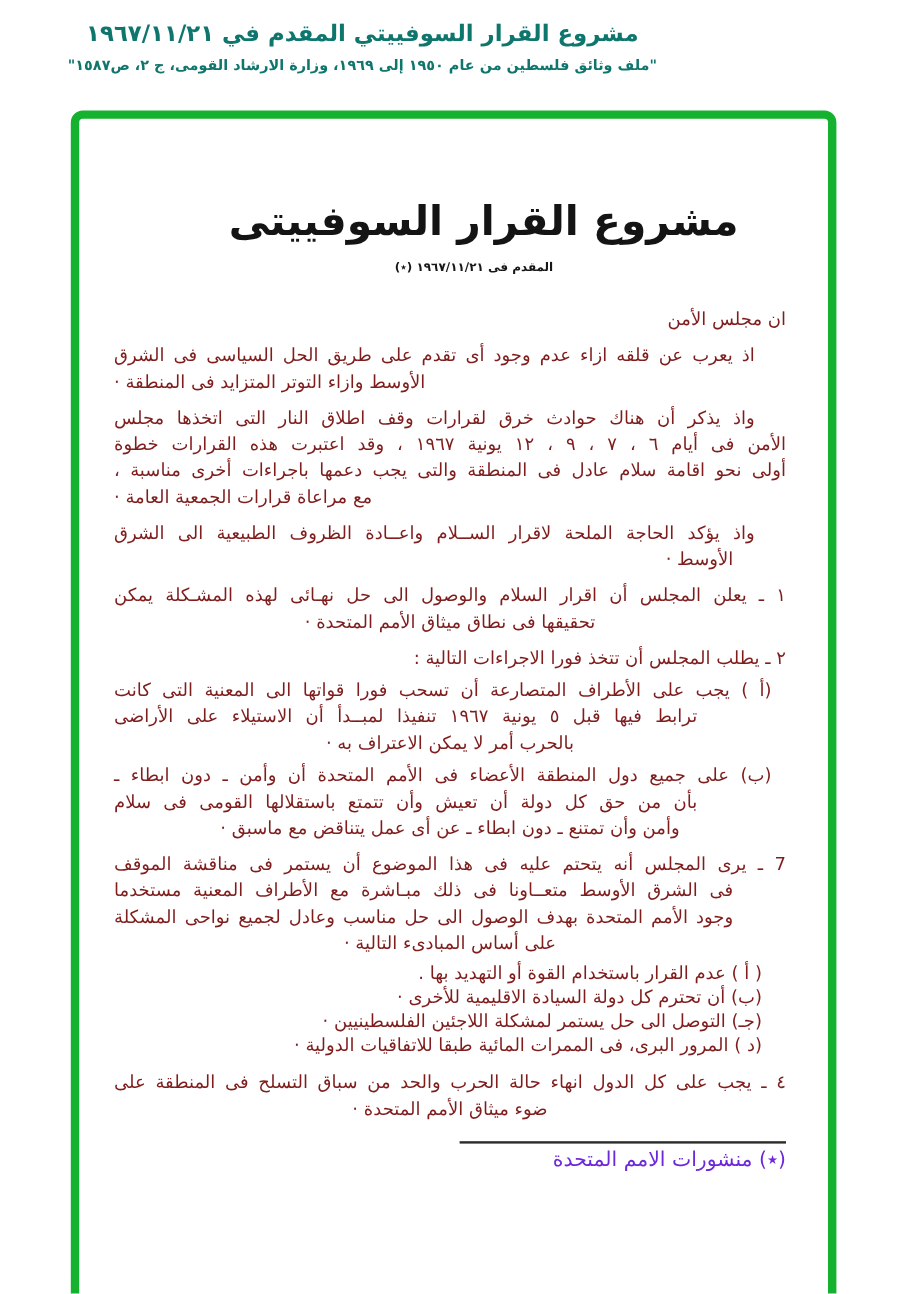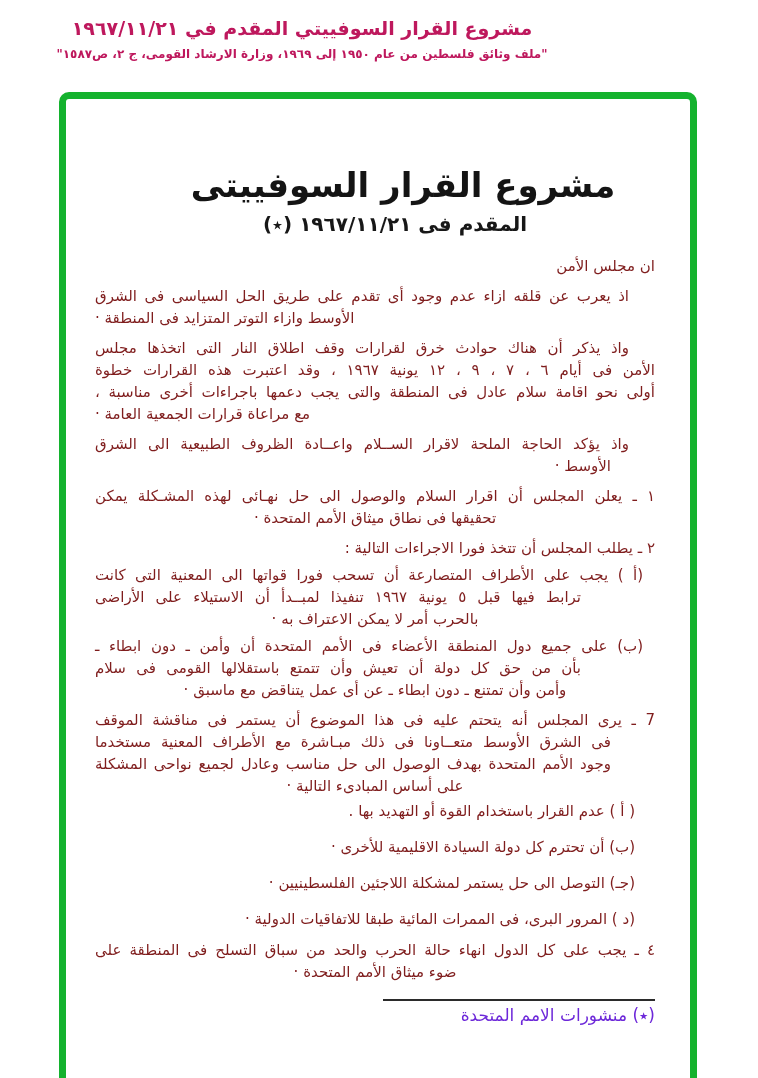--- a/index.html
+++ b/index.html
@@ -19,21 +19,21 @@
   }
 
   
   .scan-header {
     position: absolute;
     top: 16px;
     left: 0;
     width: 604px;
     text-align: center;
     direction: rtl;
-    color: #be185d;
+    color: #0f766e;
   }
   .scan-header .h1 {
     font-size: 19px;
     line-height: 25px;
     font-weight: bold;
     letter-spacing: 0.2px;
   }
   .scan-header .h2 {
     margin-top: 5px;
     font-size: 12px;
@@ -69,21 +69,21 @@
     font-size: 34px;
     line-height: 44px;
     font-weight: bold;
     color: #141414;
     transform: translateX(28px);
   }
   .doc-subtitle {
     margin-top: 6px;
     text-align: center;
     direction: rtl;
-    font-size: 20px;
+    font-size: 10px;
     line-height: 22px;
     font-weight: bold;
     color: #171717;
     transform: translateX(20px);
   }
 
   
   .doc-body {
     margin-top: 20px;
     direction: rtl;
@@ -96,21 +96,21 @@
     text-align: justify;
     text-align-last: justify;
     text-justify: inter-word;
   }
   .ln.l { text-align: left; }
   .ln.c { text-align: center; }
   .ln.first   { padding-right: 26px; }
   .ln.cont    { padding-right: 44px; }
   .ln.sub1    { padding-right: 12px; }
   .ln.subcont { padding-right: 74px; }
-  .ln.sub     { padding-right: 20px; line-height: 20px; margin-top: 16px; }
+  .ln.sub     { padding-right: 20px; line-height: 20px; }
   .ln.gap4  { margin-top: 4px; }
   .ln.gap6  { margin-top: 5px; }
   .ln.gap8  { margin-top: 8px; }
   .ln.gap10 { margin-top: 10px; }
 
   
   .footnote {
     margin-top: 16px;
     direction: rtl;
   }

